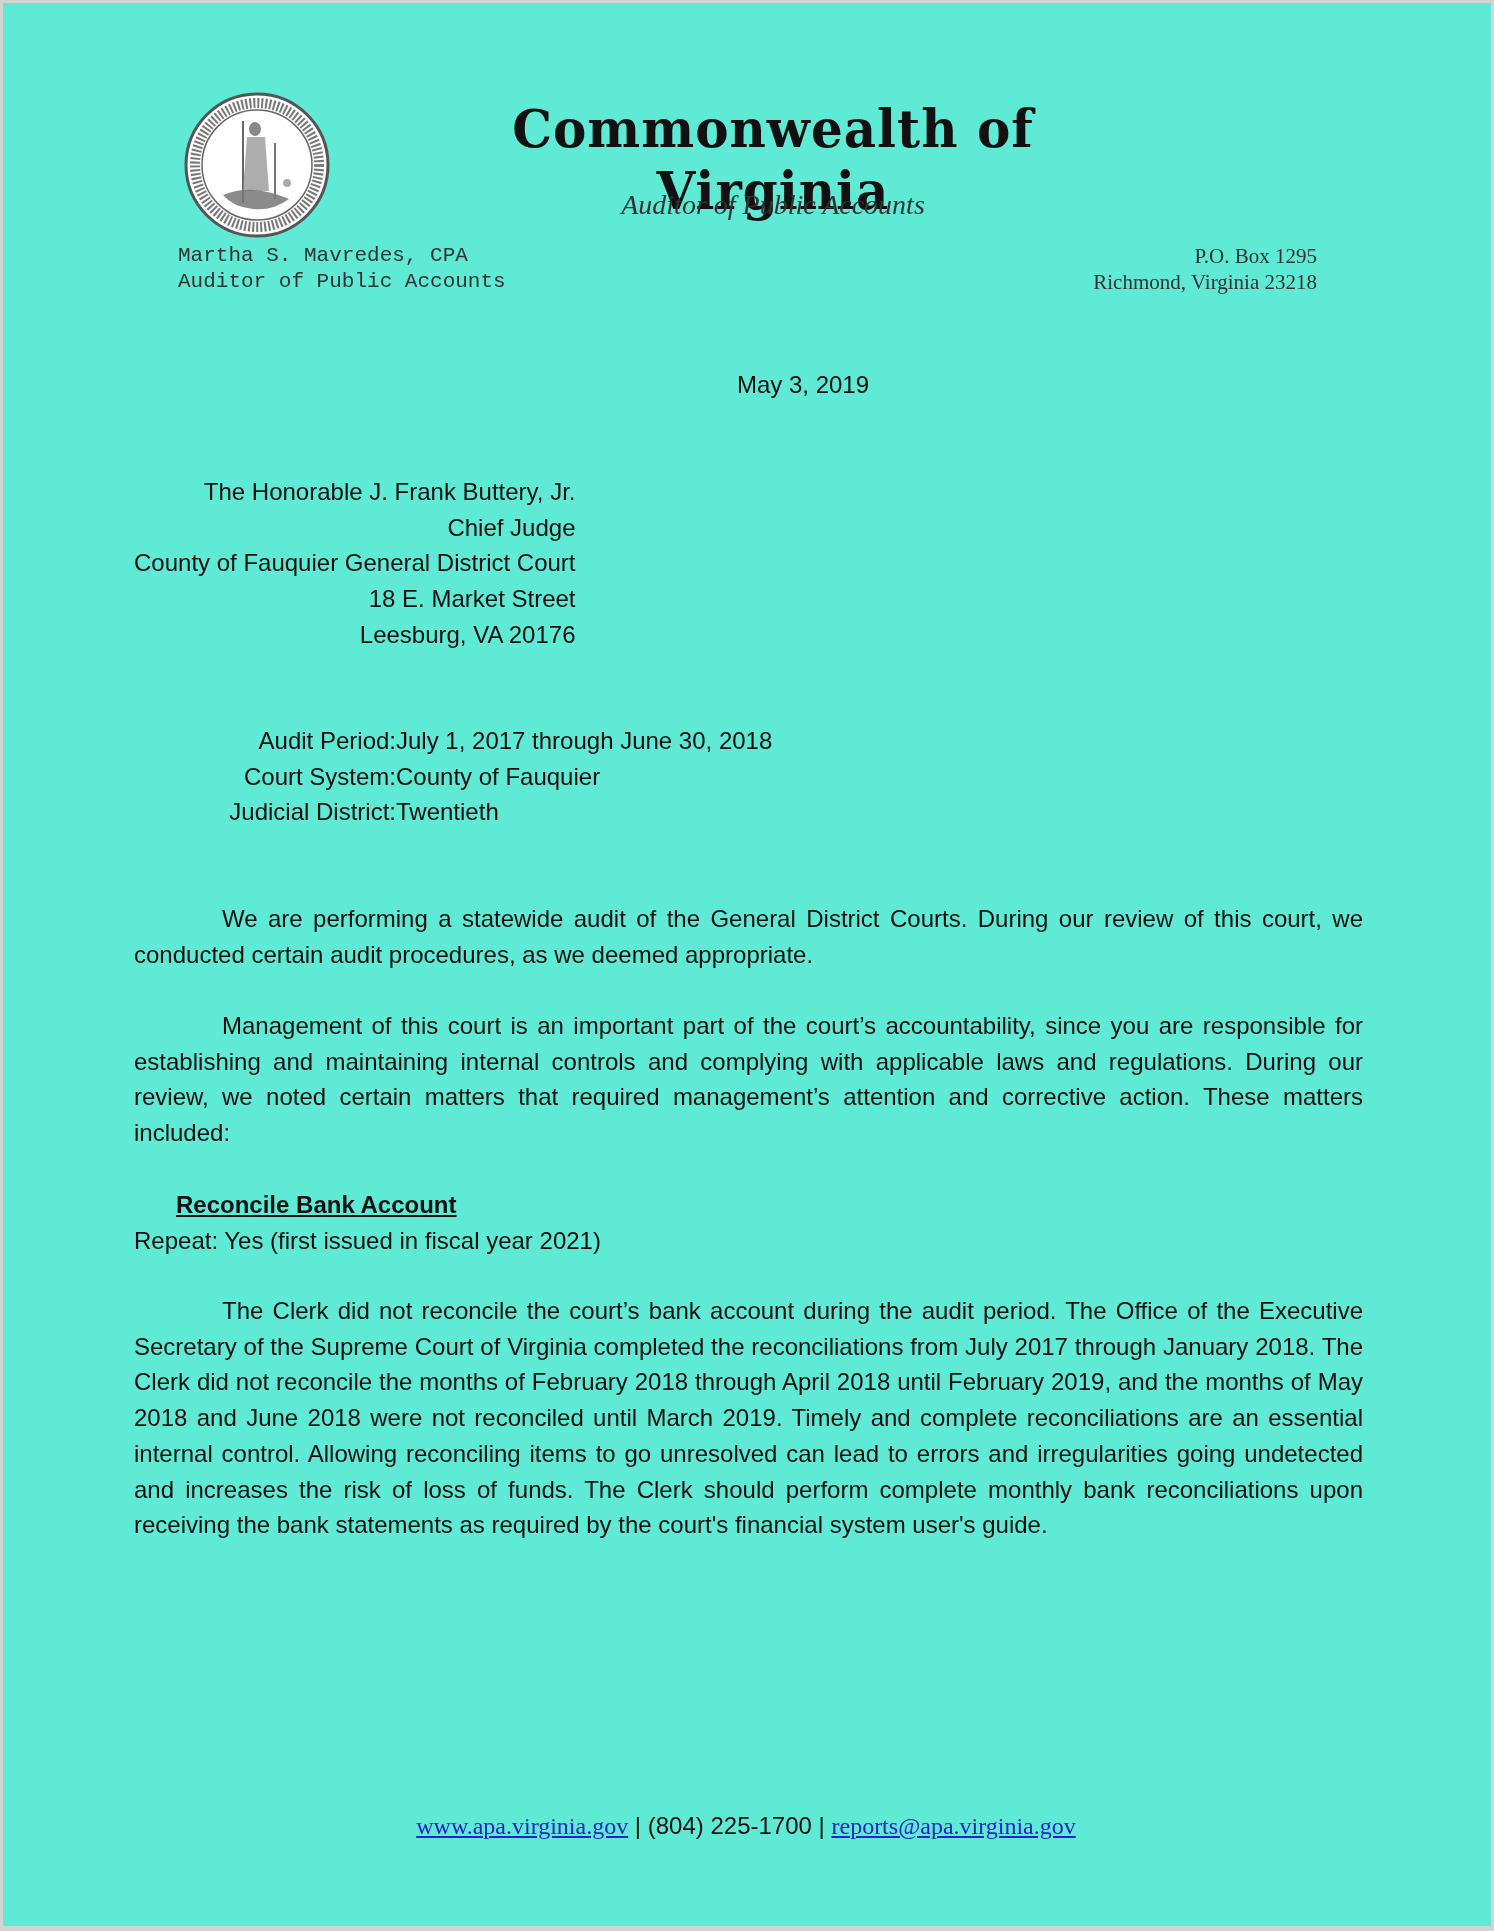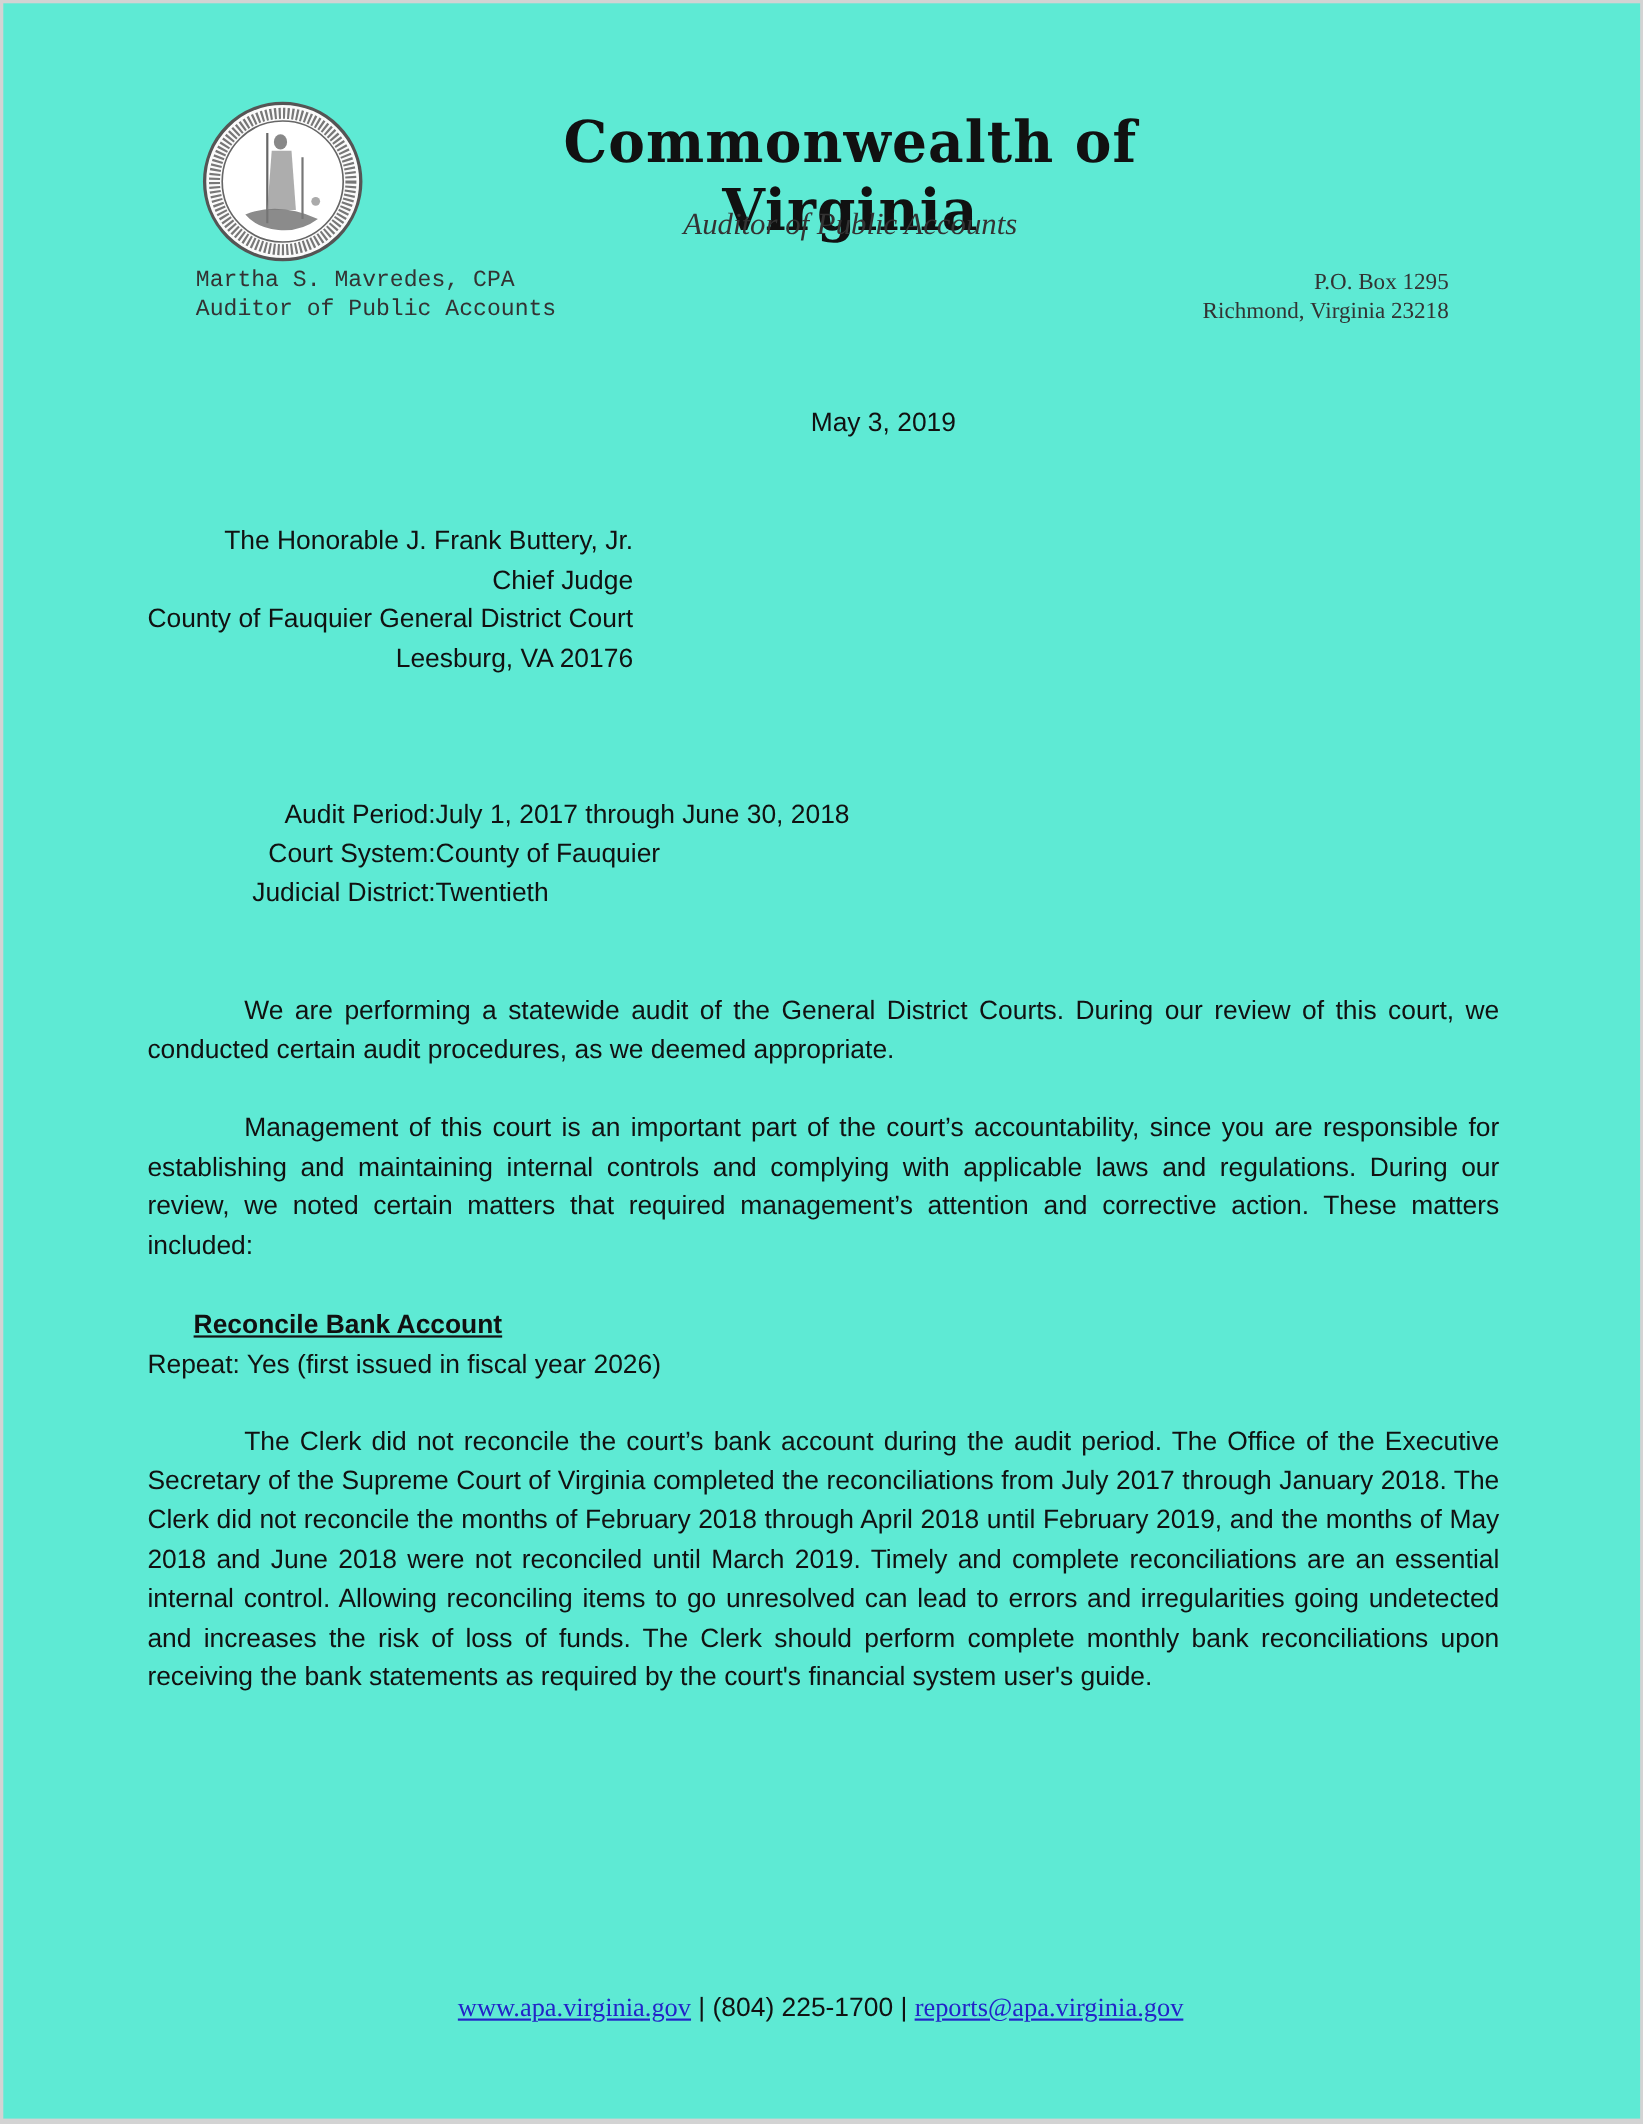--- a/index.html
+++ b/index.html
@@ -93,20 +93,21 @@
     <div>P.O. Box 1295</div>
     <div>Richmond, Virginia 23218</div>
   </div>
 
   <div class="txt date">May 3, 2019</div>
 
   <div class="txt recipient">
     <div>The Honorable J. Frank Buttery, Jr.</div>
     <div>Chief Judge</div>
     <div>County of Fauquier General District Court</div>
+    <div>18 E. Market Street</div>
     <div>Leesburg, VA  20176</div>
   </div>
 
   <div class="txt info">
     <div class="info-row">
       <span class="info-label">Audit Period:</span>
       <span>July 1, 2017 through June 30, 2018</span>
     </div>
     <div class="info-row">
       <span class="info-label">Court System:</span>
@@ -115,19 +116,19 @@
     <div class="info-row">
       <span class="info-label">Judicial District:</span>
       <span>Twentieth</span>
     </div>
   </div>
 
   <div class="txt para p1">We are performing a statewide audit of the General District Courts.  During our review of this court, we conducted certain audit procedures, as we deemed appropriate.</div>
   <div class="txt para p2">Management of this court is an important part of the court’s accountability, since you are responsible for establishing and maintaining internal controls and complying with applicable laws and regulations.  During our review, we noted certain matters that required management’s attention and corrective action.  These matters included:</div>
 
   <div class="txt finding-title">Reconcile Bank Account</div>
-  <div class="txt finding-repeat">Repeat: Yes (first issued in fiscal year 2026)</div>
+  <div class="txt finding-repeat">Repeat: Yes (first issued in fiscal year 2021)</div>
   <div class="txt para p3">The Clerk did not reconcile the court’s bank account during the audit period.  The Office of the Executive Secretary of the Supreme Court of Virginia completed the reconciliations from July 2017 through January 2018.  The Clerk did not reconcile the months of February 2018 through April 2018 until February 2019, and the months of May 2018 and June 2018 were not reconciled until March 2019. Timely and complete reconciliations are an essential internal control.  Allowing reconciling items to go unresolved can lead to errors and irregularities going undetected and increases the risk of loss of funds.  The Clerk should perform complete monthly bank reconciliations upon receiving the bank statements as required by the court's financial system user's guide.</div>
 
   <div class="txt footer">
     <a>www.apa.virginia.gov</a><span class="sep"> | </span><span>(804) 225-1700</span><span class="sep"> | </span><a>reports@apa.virginia.gov</a>
   </div>
 </div>
 
 </body></html>

